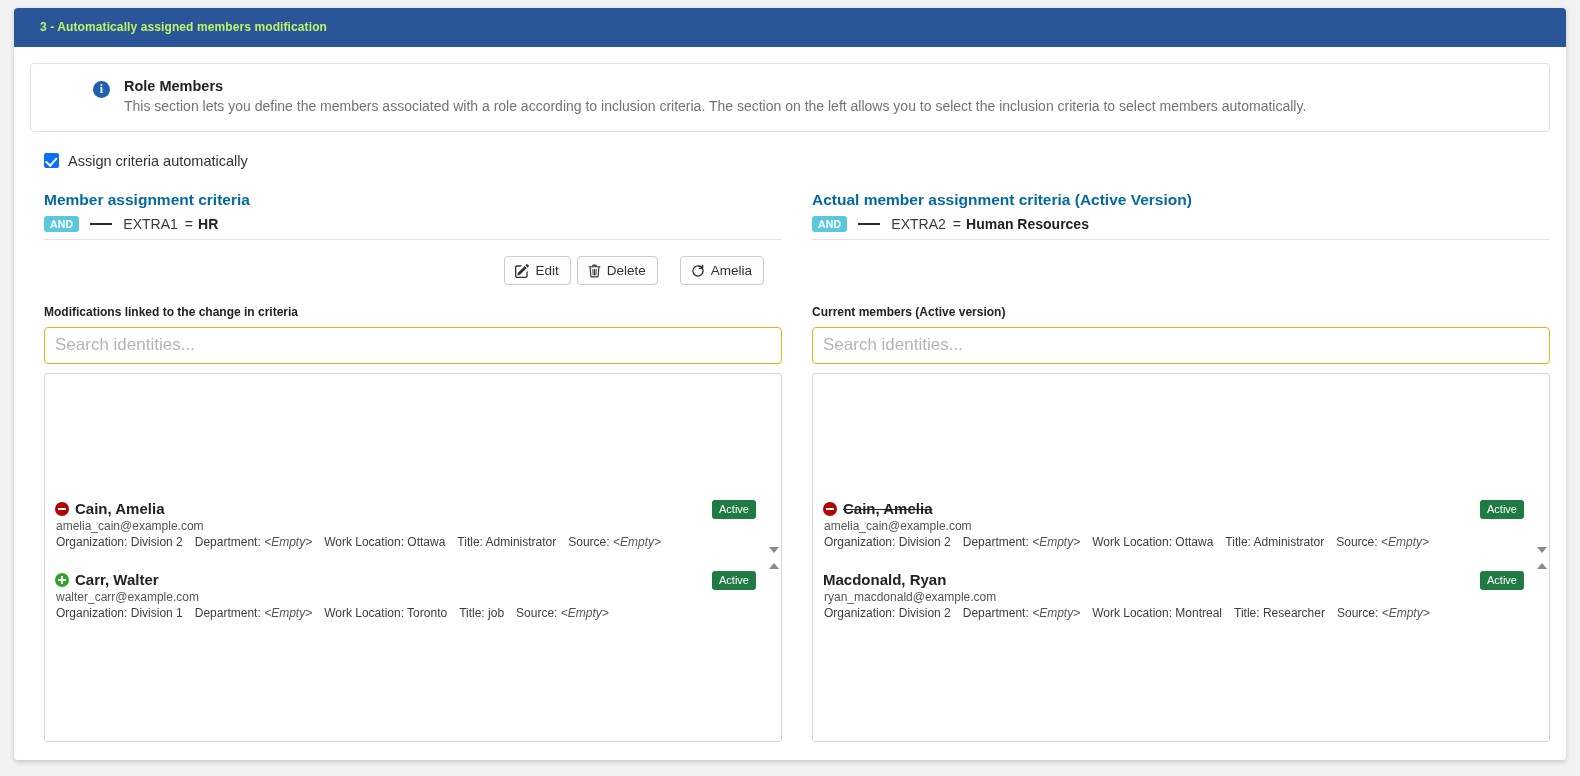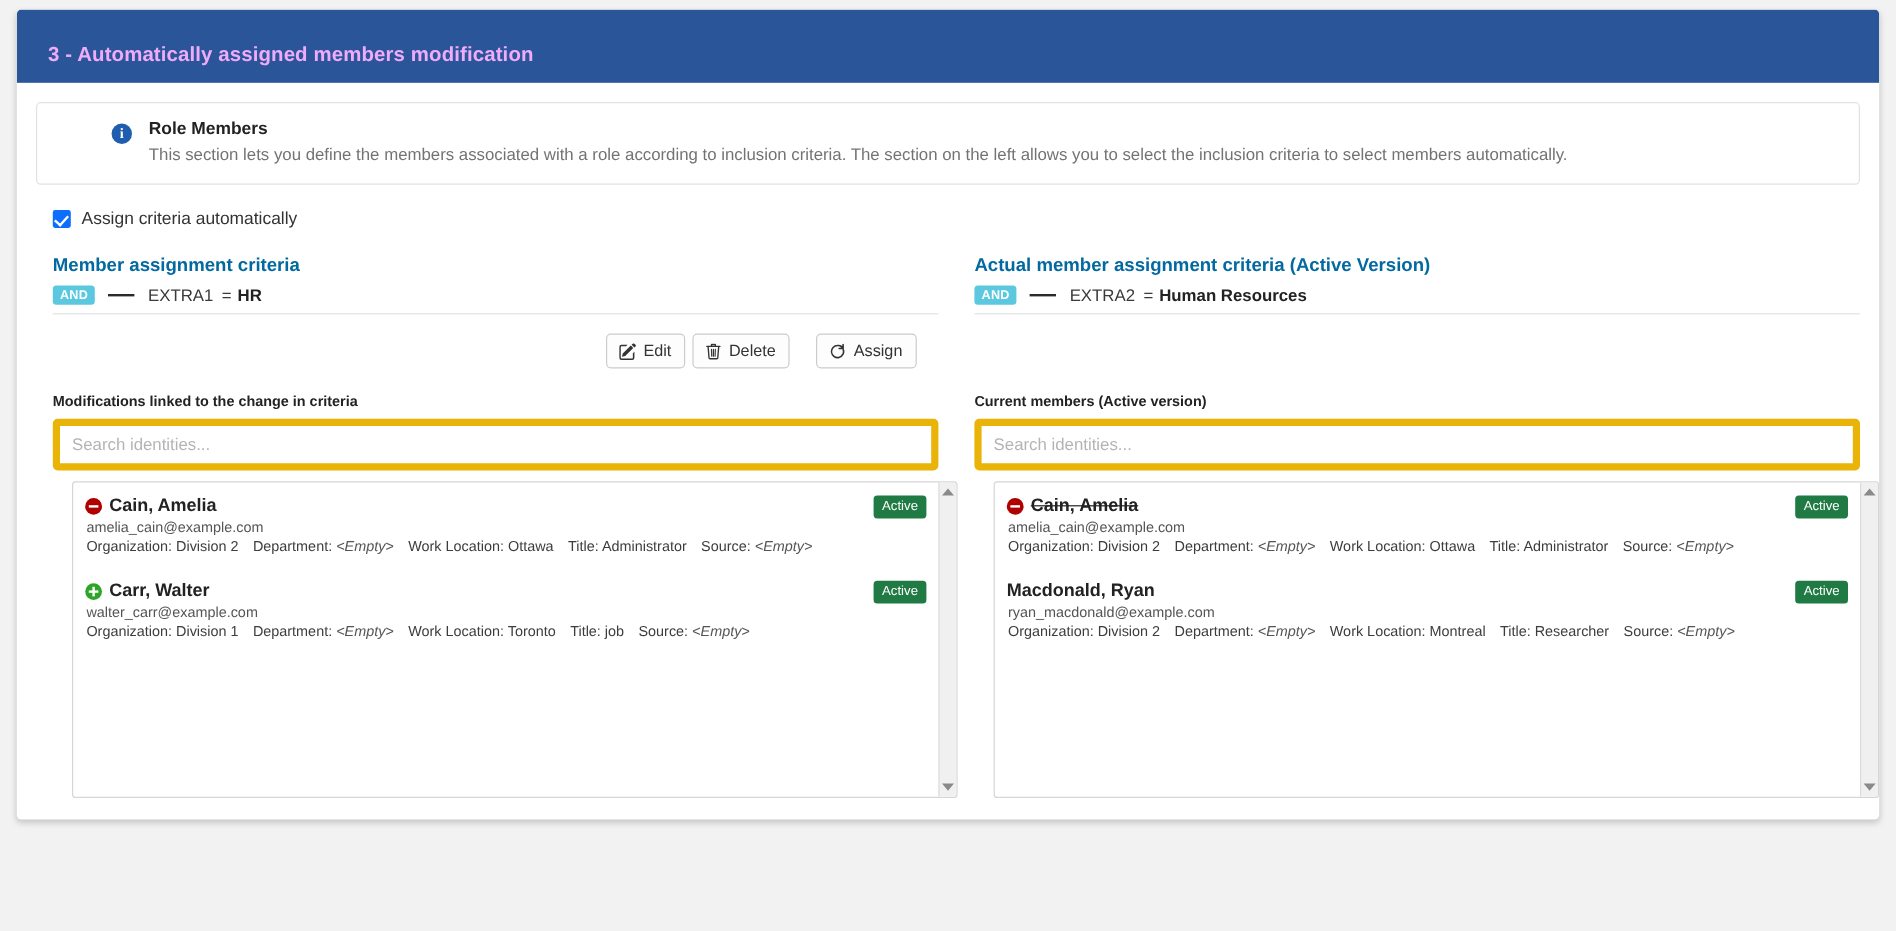--- a/index.html
+++ b/index.html
@@ -19,24 +19,24 @@
     position: absolute;
     left: 14px; top: 8px;
     width: 1552px;
     background: #ffffff;
     border-radius: 4px;
     box-shadow: 0 2px 5px rgba(0,0,0,0.18);
     overflow: hidden;
   }
   .card-header {
     background: #2a5699;
-    color: #f0abfc;
-    font-size: 17px;
+    color: #bef264;
+    font-size: 12px;
     font-weight: bold;
-    padding: 28px 16px 13px 26px;
+    padding: 12px 16px 13px 26px;
     letter-spacing: .1px;
   }
   .card-body { padding: 14px 16px 18px 16px; }
 
   
   .alert {
     border: 1px solid #e2e2e2;
     border-radius: 4px;
     padding: 14px 16px 15px 16px;
     margin: 2px 0 0 0;
@@ -149,40 +149,41 @@
   .lists { display: flex; margin-top: 20px; gap: 16px; }
   .list-col { flex: 1 1 0; min-width: 0; }
   .list-title {
     font-size: 12px; font-weight: bold; color: #222;
     margin: 0 0 8px 14px;
   }
   .search {
     display: block;
     width: calc(100% - 14px);
     margin-left: 14px;
-    border: 6px solid #eab308;
+    border: 1px solid #eab308;
     border-radius: 4px;
     padding: 7px 10px 8px 10px;
-    font-size: 14px;
+    font-size: 17px;
     font-family: "Liberation Sans", sans-serif;
     color: #333;
     background: #fff;
     outline: none;
   }
   .search::placeholder { color: #b4b4b4; }
   .list-box {
-    margin-left: 30px;
+    margin-left: 14px;
     margin-top: 9px;
     width: calc(100% - 14px);
-    height: 264px;
+    height: 369px;
     border: 1px solid #d6d6d6;
     border-radius: 3px;
     background: #fff;
     display: flex;
     overflow: hidden;
+    align-items: center;
   }
   .list-inner { flex: 1 1 auto; padding: 8px 0 0 0; overflow: hidden; }
 
   .member {
     padding: 3px 10px 6px 10px;
     position: relative;
     display: block;
   }
   .member + .member { margin-top: 13px; }
   .member-head {
@@ -325,21 +326,21 @@
               </svg>
           </span>
           <span>Delete</span>
         </button>
         <button class="btn spaced">
           <span>
             <svg width="14" height="14" viewBox="0 0 16 16">
                 <path fill="#333" d="M8 1.5a6.5 6.5 0 1 0 6.1 4.3.8.8 0 0 0-1.5.5A5 5 0 1 1 8 3c1.3 0 2.5.5 3.4 1.3H9.3a.8.8 0 0 0 0 1.5h3.9a.8.8 0 0 0 .8-.8V1.1a.8.8 0 0 0-1.5 0v1.6A6.5 6.5 0 0 0 8 1.5z"></path>
               </svg>
           </span>
-          <span>Assign</span>
+          <span>Amelia</span>
         </button>
       </div>
 
       <div class="lists">
 
         <div class="list-col">
           <div class="list-title">Modifications linked to the change in criteria</div>
           <input class="search" type="text" placeholder="Search identities..." style="">
           <div class="list-box">
             <div class="list-inner" id="left-list">

